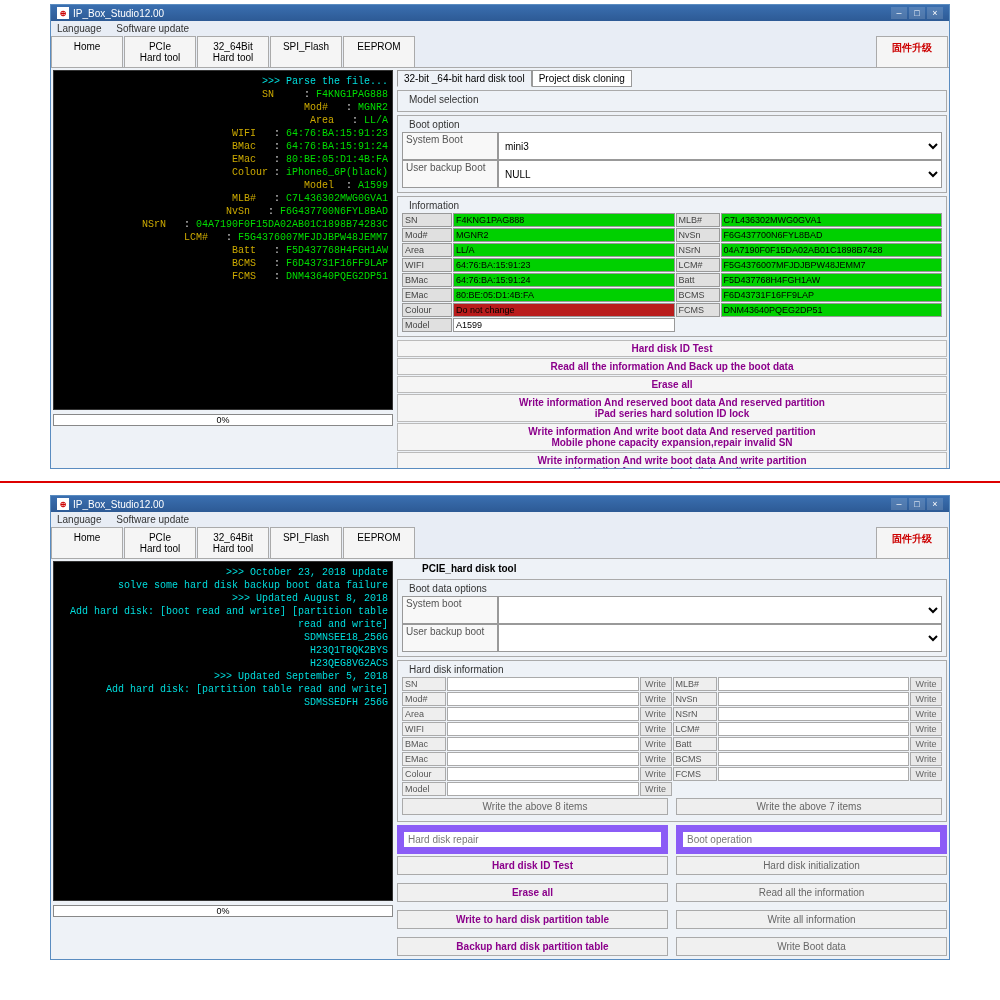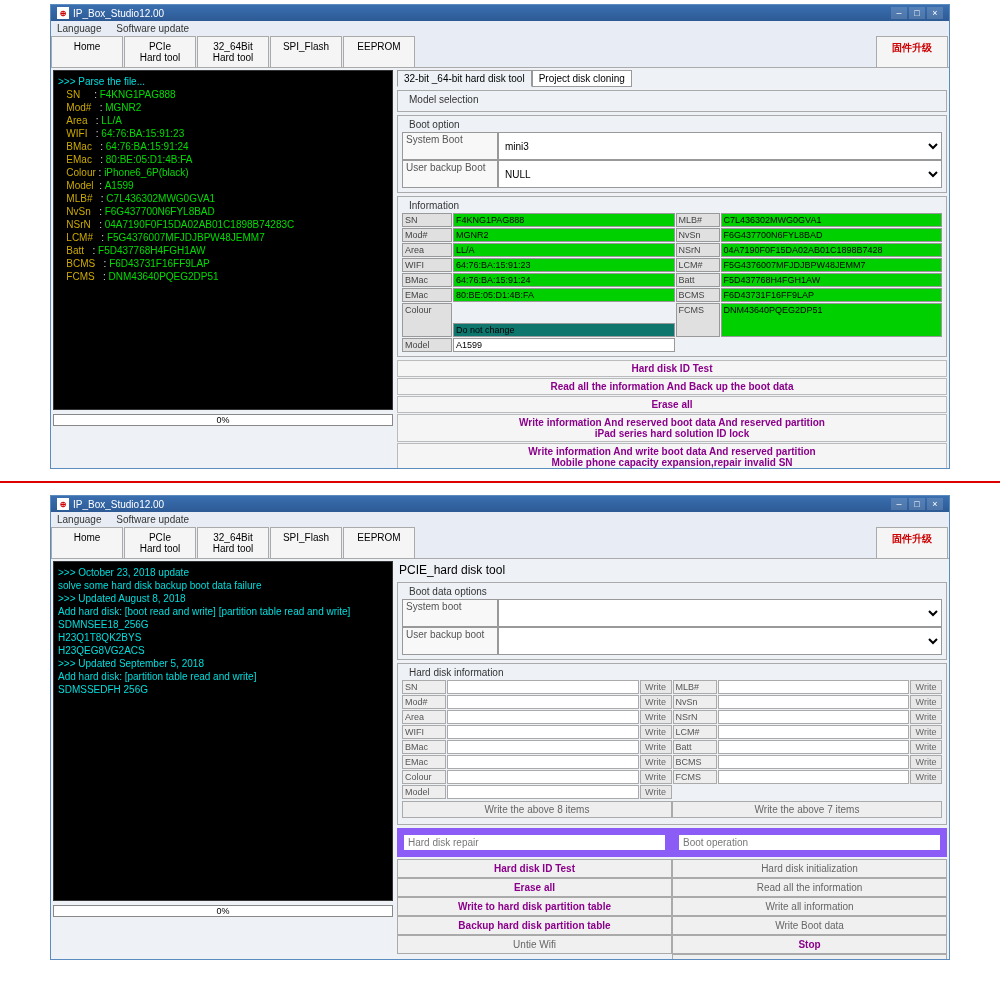--- a/index.html
+++ b/index.html
@@ -12,21 +12,21 @@
 .titlebar .spacer { flex: 1; }
 .titlebar .winbtn { width: 16px; height: 12px; background: rgba(255,255,255,0.15); margin-left: 2px; text-align: center; line-height: 12px; font-size: 9px; cursor: pointer; }
 .menubar { background: #e8edf5; padding: 2px 6px; font-size: 10px; color: #333; }
 .menubar span { margin-right: 12px; cursor: pointer; }
 .maintabs { display: flex; background: #e8edf5; border-bottom: 1px solid #aaa; }
 .maintabs .tab { padding: 4px 10px; border: 1px solid #aaa; border-bottom: none; background: #f5f5f5; margin-right: 1px; font-size: 10px; text-align: center; cursor: pointer; }
 .maintabs .tab.big { min-width: 72px; }
 .maintabs .spacer { flex: 1; }
 .maintabs .tab.red { color: #c00; font-weight: bold; min-width: 72px; }
 .content { display: flex; height: 400px; }
-.console { background: #000; color: #0f0; font-family: Liberation Sans, sans-serif; font-size: 10px; padding: 4px; flex: 0 0 340px; overflow: hidden; line-height: 13px; border: 1px solid #333; margin: 2px; }
+.console { background: #000; color: #0f0; font-family: Liberation Mono, monospace; font-size: 10px; padding: 4px; flex: 0 0 340px; overflow: hidden; line-height: 13px; border: 1px solid #333; margin: 2px; text-align: right; }
 .console .yellow { color: #ccaa00; }
 .console .green { color: #00dd00; }
 .console .cyan { color: #00dddd; }
 .console .white { color: #ddd; }
 .progress-wrap { padding: 2px; }
 .progress-bar { border: 1px solid #888; height: 12px; background: #fff; text-align: center; font-size: 9px; line-height: 10px; }
 .leftcol { flex: 0 0 344px; display: flex; flex-direction: column; }
 .rightcol { flex: 1; background: #eef2f7; padding: 2px; overflow: auto; }
 .subtabs { display: flex; font-size: 10px; }
 .subtabs .stab { border: 1px solid #999; padding: 2px 6px; background: #fff; cursor: pointer; }
@@ -34,32 +34,32 @@
 .fieldset { border: 1px solid #aaa; margin: 3px 0; padding: 3px 4px 4px; }
 .fieldset > .legend { font-size: 10px; color: #333; margin: -9px 0 2px 4px; background: #eef2f7; display: inline-block; padding: 0 3px; }
 .radio-row label { margin-right: 18px; font-size: 10px; }
 .select-row { display: flex; margin: 0 0; justify-content: center; }
 .select-row .lbl { flex: 0 0 96px; border: 1px solid #999; background: #f8f8f8; padding: 1px 3px; font-size: 10px; color: #555; }
 .select-row select, .select-row .val { flex: 1; border: 1px solid #999; background: #fff; font-size: 10px; padding: 1px 2px; height: 28px; }
 .info-grid { display: grid; grid-template-columns: 50px 1fr 44px 1fr; gap: 1px; font-size: 9px; }
 .info-grid .h { background: #e0e0e0; border: 1px solid #999; padding: 1px 2px; color: #444; }
 .info-grid .v { background: #00d000; border: 1px solid #999; padding: 1px 2px; color: #000; white-space: nowrap; overflow: hidden; }
 .info-grid .v.white { background: #fff; }
-.info-grid .v.sel { background: #0f766e; margin-top: 20px; }
+.info-grid .v.sel { background: #b91c1c; }
 .action-list .action { border: 1px solid #bbb; background: #f5f5f5; text-align: center; padding: 2px; margin: 1px 0; font-size: 10px; color: #8b008b; font-weight: bold; cursor: pointer; }
 .action-list .action.two-line { line-height: 11px; }
 
 
 .hd-grid { display: grid; grid-template-columns: 44px 1fr 32px 44px 1fr 32px; gap: 1px; font-size: 9px; }
 .hd-grid .h { background: #eee; border: 1px solid #aaa; padding: 1px 2px; color: #555; }
 .hd-grid .i { background: #fff; border: 1px solid #aaa; height: 14px; }
 .hd-grid .w { background: #e8e8e8; border: 1px solid #aaa; text-align: center; padding: 1px; color: #666; cursor: pointer; }
 .hd-grid .sel { background: #fff; border: 1px solid #aaa; height: 14px; }
 .wide-btn { border: 1px solid #aaa; background: #eee; text-align: center; padding: 2px; font-size: 10px; color: #666; cursor: pointer; }
-.two-col { display: grid; grid-template-columns: 1fr 1fr; gap: 0; margin: 2px 0; }
+.two-col { display: grid; grid-template-columns: 1fr 1fr; gap: 8px; margin: 2px 0; }
 .two-col .grp-label { border: 7px solid #8b5cf6; background: #fff; padding: 2px 4px; font-size: 10px; color: #777; }
 .two-col .btn { border: 1px solid #aaa; background: #f0f0f0; text-align: center; padding: 3px; font-size: 10px; color: #666; cursor: pointer; }
 .two-col .btn.purple { color: #8b008b; font-weight: bold; }
 </style>
 </head>
 <body>
 
 <div class="collage">
 
 <div class="window">
@@ -212,21 +212,21 @@
             <div class="cyan">    H23QEG8VG2ACS</div>
             <div class="cyan">&gt;&gt;&gt; Updated September 5, 2018</div>
             <div class="cyan">    Add hard disk: [partition table read and write]</div>
             <div class="cyan">    SDMSSEDFH 256G</div>
           </div>
       <div class="progress-wrap">
             <div class="progress-bar">0%</div>
           </div>
     </div>
     <div class="rightcol">
-      <div style="font-weight:normal;font-size:12px;padding:2px;">PCIE_hard disk tool</div>
+      <div style="font-weight:bold;font-size:10px;padding:2px;margin-left:23px;">PCIE_hard disk tool</div>
       <div class="fieldset">
         <div class="legend">Boot data options</div>
         <div class="select-row">
               <div class="lbl">System boot</div>
               <select></select>
             </div>
         <div class="select-row">
               <div class="lbl">User backup boot</div>
               <select></select>
             </div>

